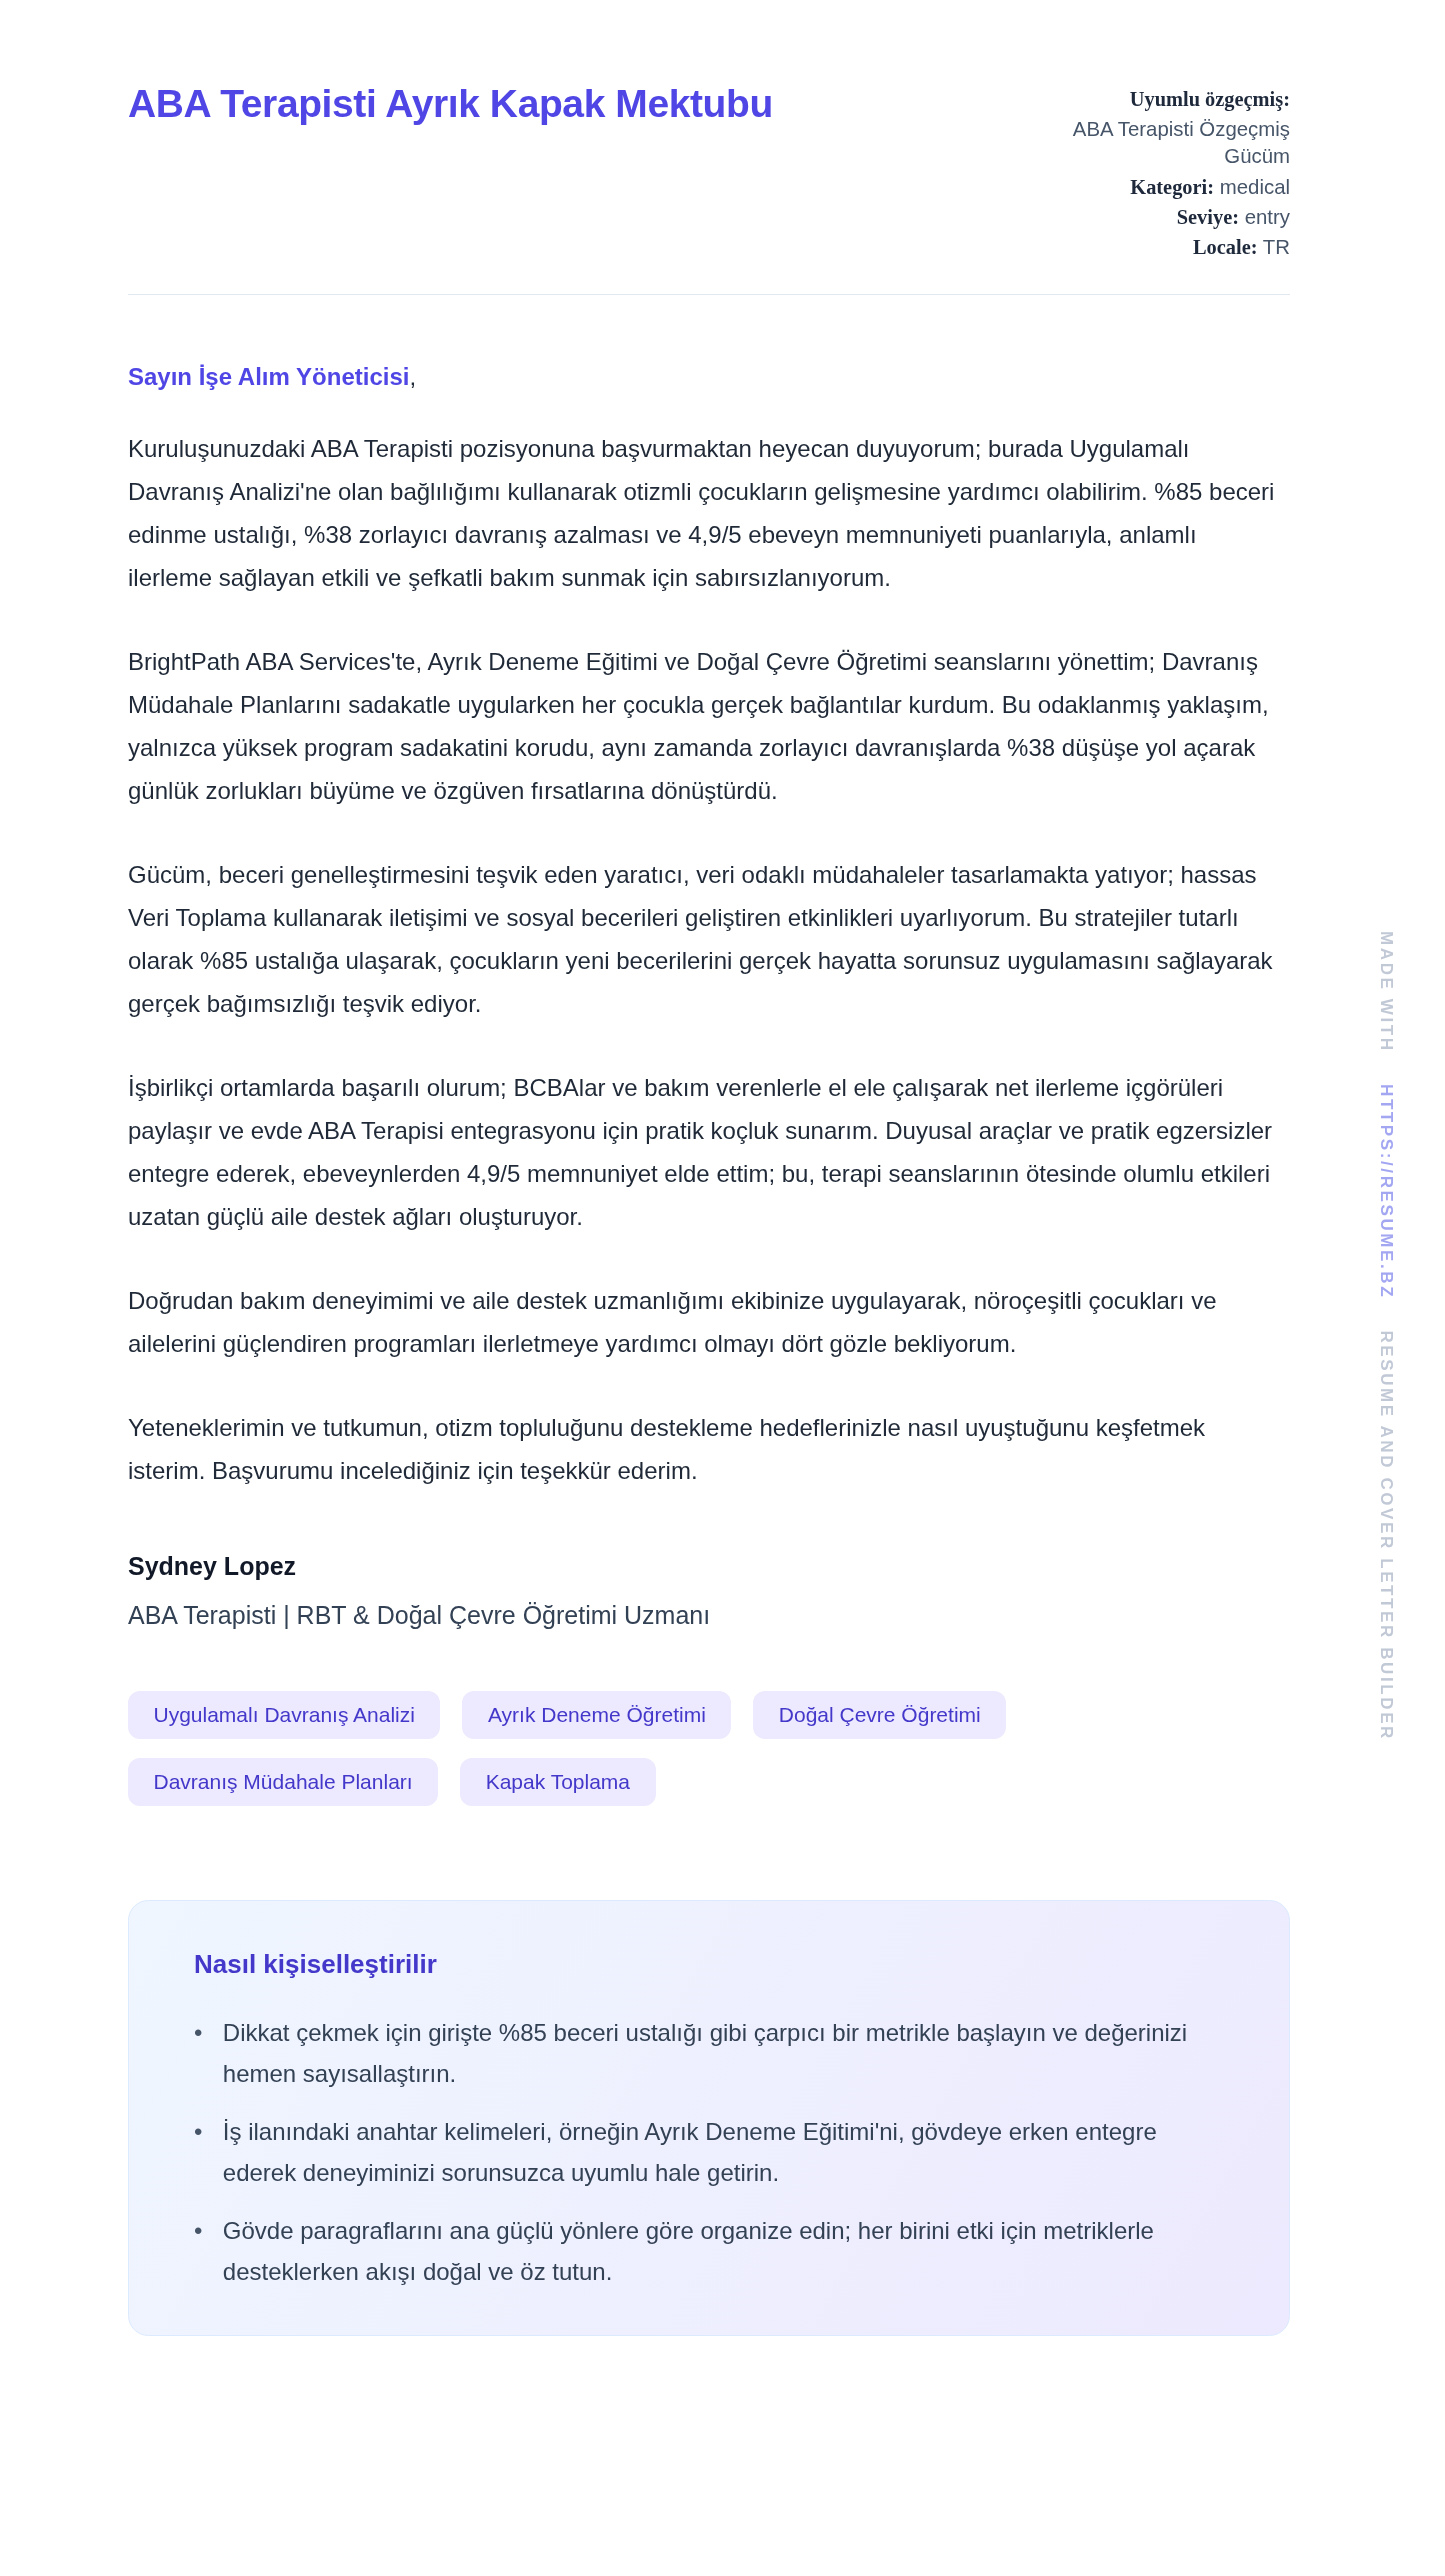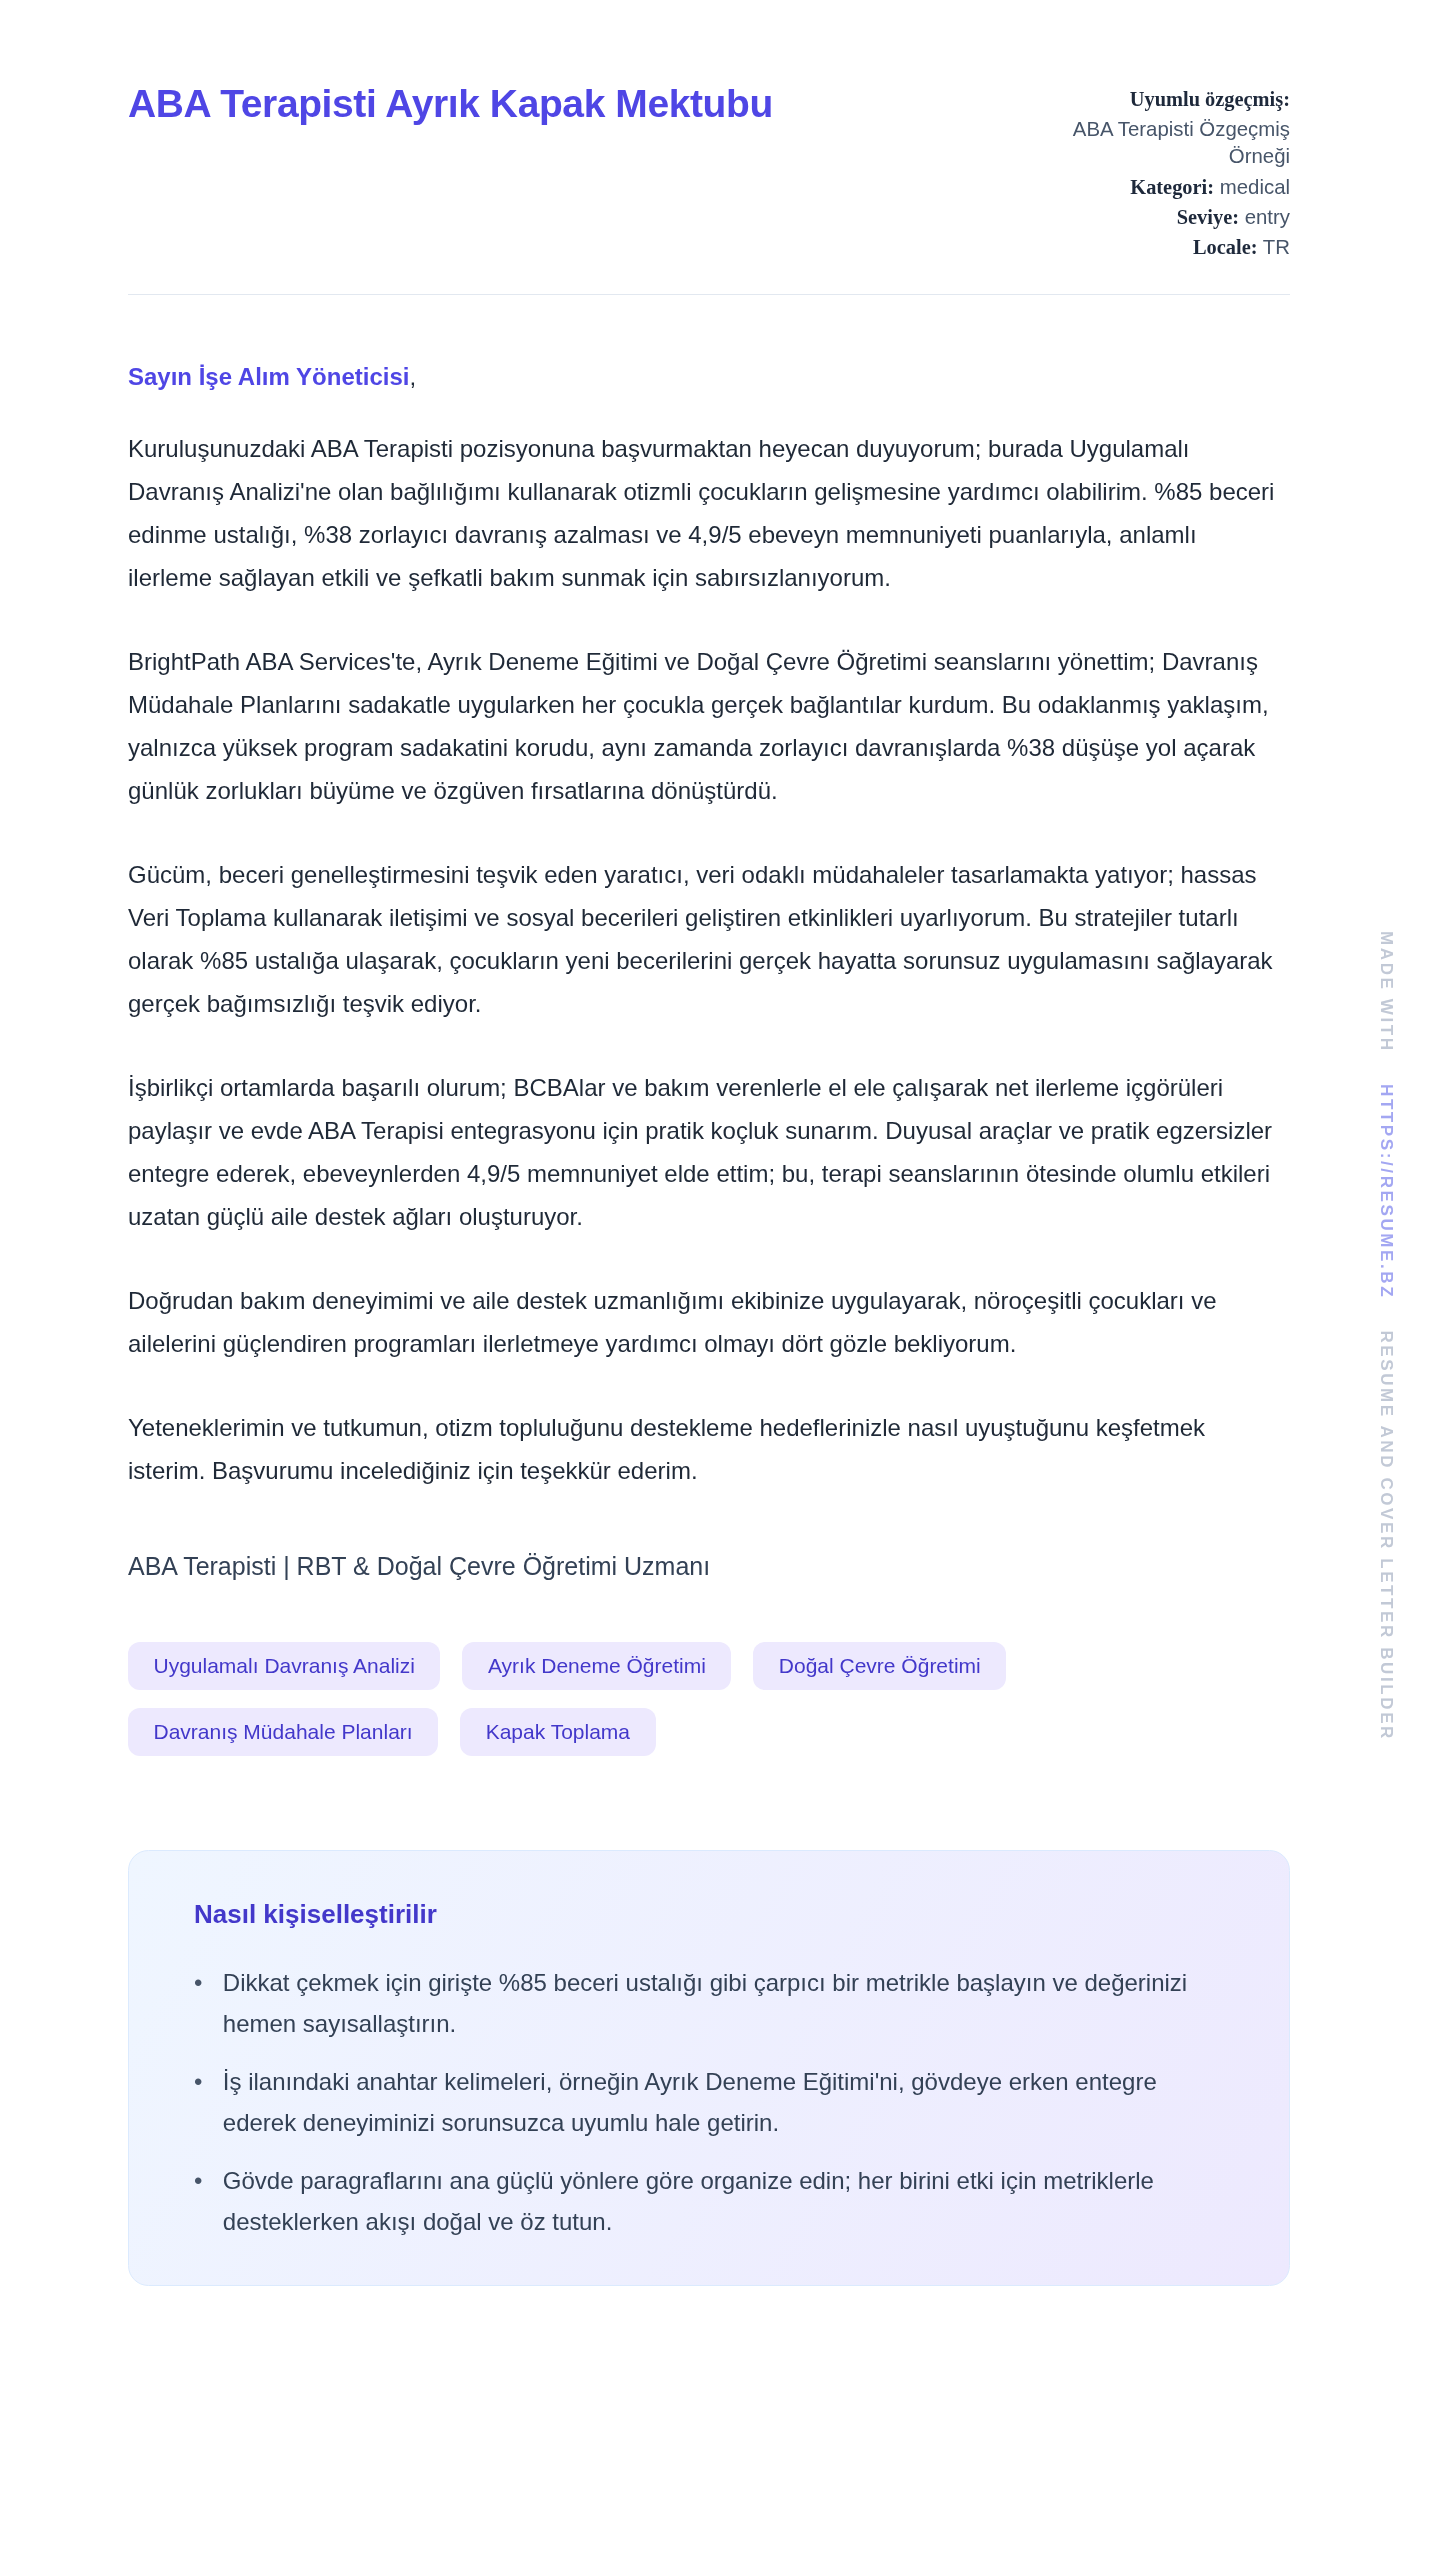--- a/index.html
+++ b/index.html
@@ -173,21 +173,21 @@
 
     <div class="header">
       <div class="header-left">
         <h1 class="page-title">ABA Terapisti Ayrık Kapak Mektubu</h1>
       </div>
       <div class="meta">
         <div class="row">
           <span class="label">Uyumlu özgeçmiş:</span>
         </div>
         <div class="row">
-          <a class="meta-link" href="#">ABA Terapisti Özgeçmiş Örneği</a>
+          <a class="meta-link" href="#">ABA Terapisti Özgeçmiş Gücüm</a>
         </div>
         <div class="row">
           <span class="label">Kategori:</span>
           <span>medical</span>
         </div>
         <div class="row">
           <span class="label">Seviye:</span>
           <span>entry</span>
         </div>
         <div class="row">
@@ -204,20 +204,21 @@
         <span>Sayın İşe Alım Yöneticisi</span><span class="comma">,</span>
       </div>
       <p>Kuruluşunuzdaki ABA Terapisti pozisyonuna başvurmaktan heyecan duyuyorum; burada Uygulamalı Davranış Analizi'ne olan bağlılığımı kullanarak otizmli çocukların gelişmesine yardımcı olabilirim. %85 beceri edinme ustalığı, %38 zorlayıcı davranış azalması ve 4,9/5 ebeveyn memnuniyeti puanlarıyla, anlamlı ilerleme sağlayan etkili ve şefkatli bakım sunmak için sabırsızlanıyorum.</p>
       <p>BrightPath ABA Services'te, Ayrık Deneme Eğitimi ve Doğal Çevre Öğretimi seanslarını yönettim; Davranış Müdahale Planlarını sadakatle uygularken her çocukla gerçek bağlantılar kurdum. Bu odaklanmış yaklaşım, yalnızca yüksek program sadakatini korudu, aynı zamanda zorlayıcı davranışlarda %38 düşüşe yol açarak günlük zorlukları büyüme ve özgüven fırsatlarına dönüştürdü.</p>
       <p>Gücüm, beceri genelleştirmesini teşvik eden yaratıcı, veri odaklı müdahaleler tasarlamakta yatıyor; hassas Veri Toplama kullanarak iletişimi ve sosyal becerileri geliştiren etkinlikleri uyarlıyorum. Bu stratejiler tutarlı olarak %85 ustalığa ulaşarak, çocukların yeni becerilerini gerçek hayatta sorunsuz uygulamasını sağlayarak gerçek bağımsızlığı teşvik ediyor.</p>
       <p>İşbirlikçi ortamlarda başarılı olurum; BCBAlar ve bakım verenlerle el ele çalışarak net ilerleme içgörüleri paylaşır ve evde ABA Terapisi entegrasyonu için pratik koçluk sunarım. Duyusal araçlar ve pratik egzersizler entegre ederek, ebeveynlerden 4,9/5 memnuniyet elde ettim; bu, terapi seanslarının ötesinde olumlu etkileri uzatan güçlü aile destek ağları oluşturuyor.</p>
       <p>Doğrudan bakım deneyimimi ve aile destek uzmanlığımı ekibinize uygulayarak, nöroçeşitli çocukları ve ailelerini güçlendiren programları ilerletmeye yardımcı olmayı dört gözle bekliyorum.</p>
       <p>Yeteneklerimin ve tutkumun, otizm topluluğunu destekleme hedeflerinizle nasıl uyuştuğunu keşfetmek isterim. Başvurumu incelediğiniz için teşekkür ederim.</p>
 
       <div class="signature">
+        <div class="sig-name">Sydney Lopez</div>
         <div class="sig-role">ABA Terapisti | RBT &amp; Doğal Çevre Öğretimi Uzmanı</div>
       </div>
     </div>
 
     <div class="tags">
       <span class="tag">Uygulamalı Davranış Analizi</span>
       <span class="tag">Ayrık Deneme Öğretimi</span>
       <span class="tag">Doğal Çevre Öğretimi</span>
       <span class="tag">Davranış Müdahale Planları</span>
       <span class="tag">Kapak Toplama</span>

